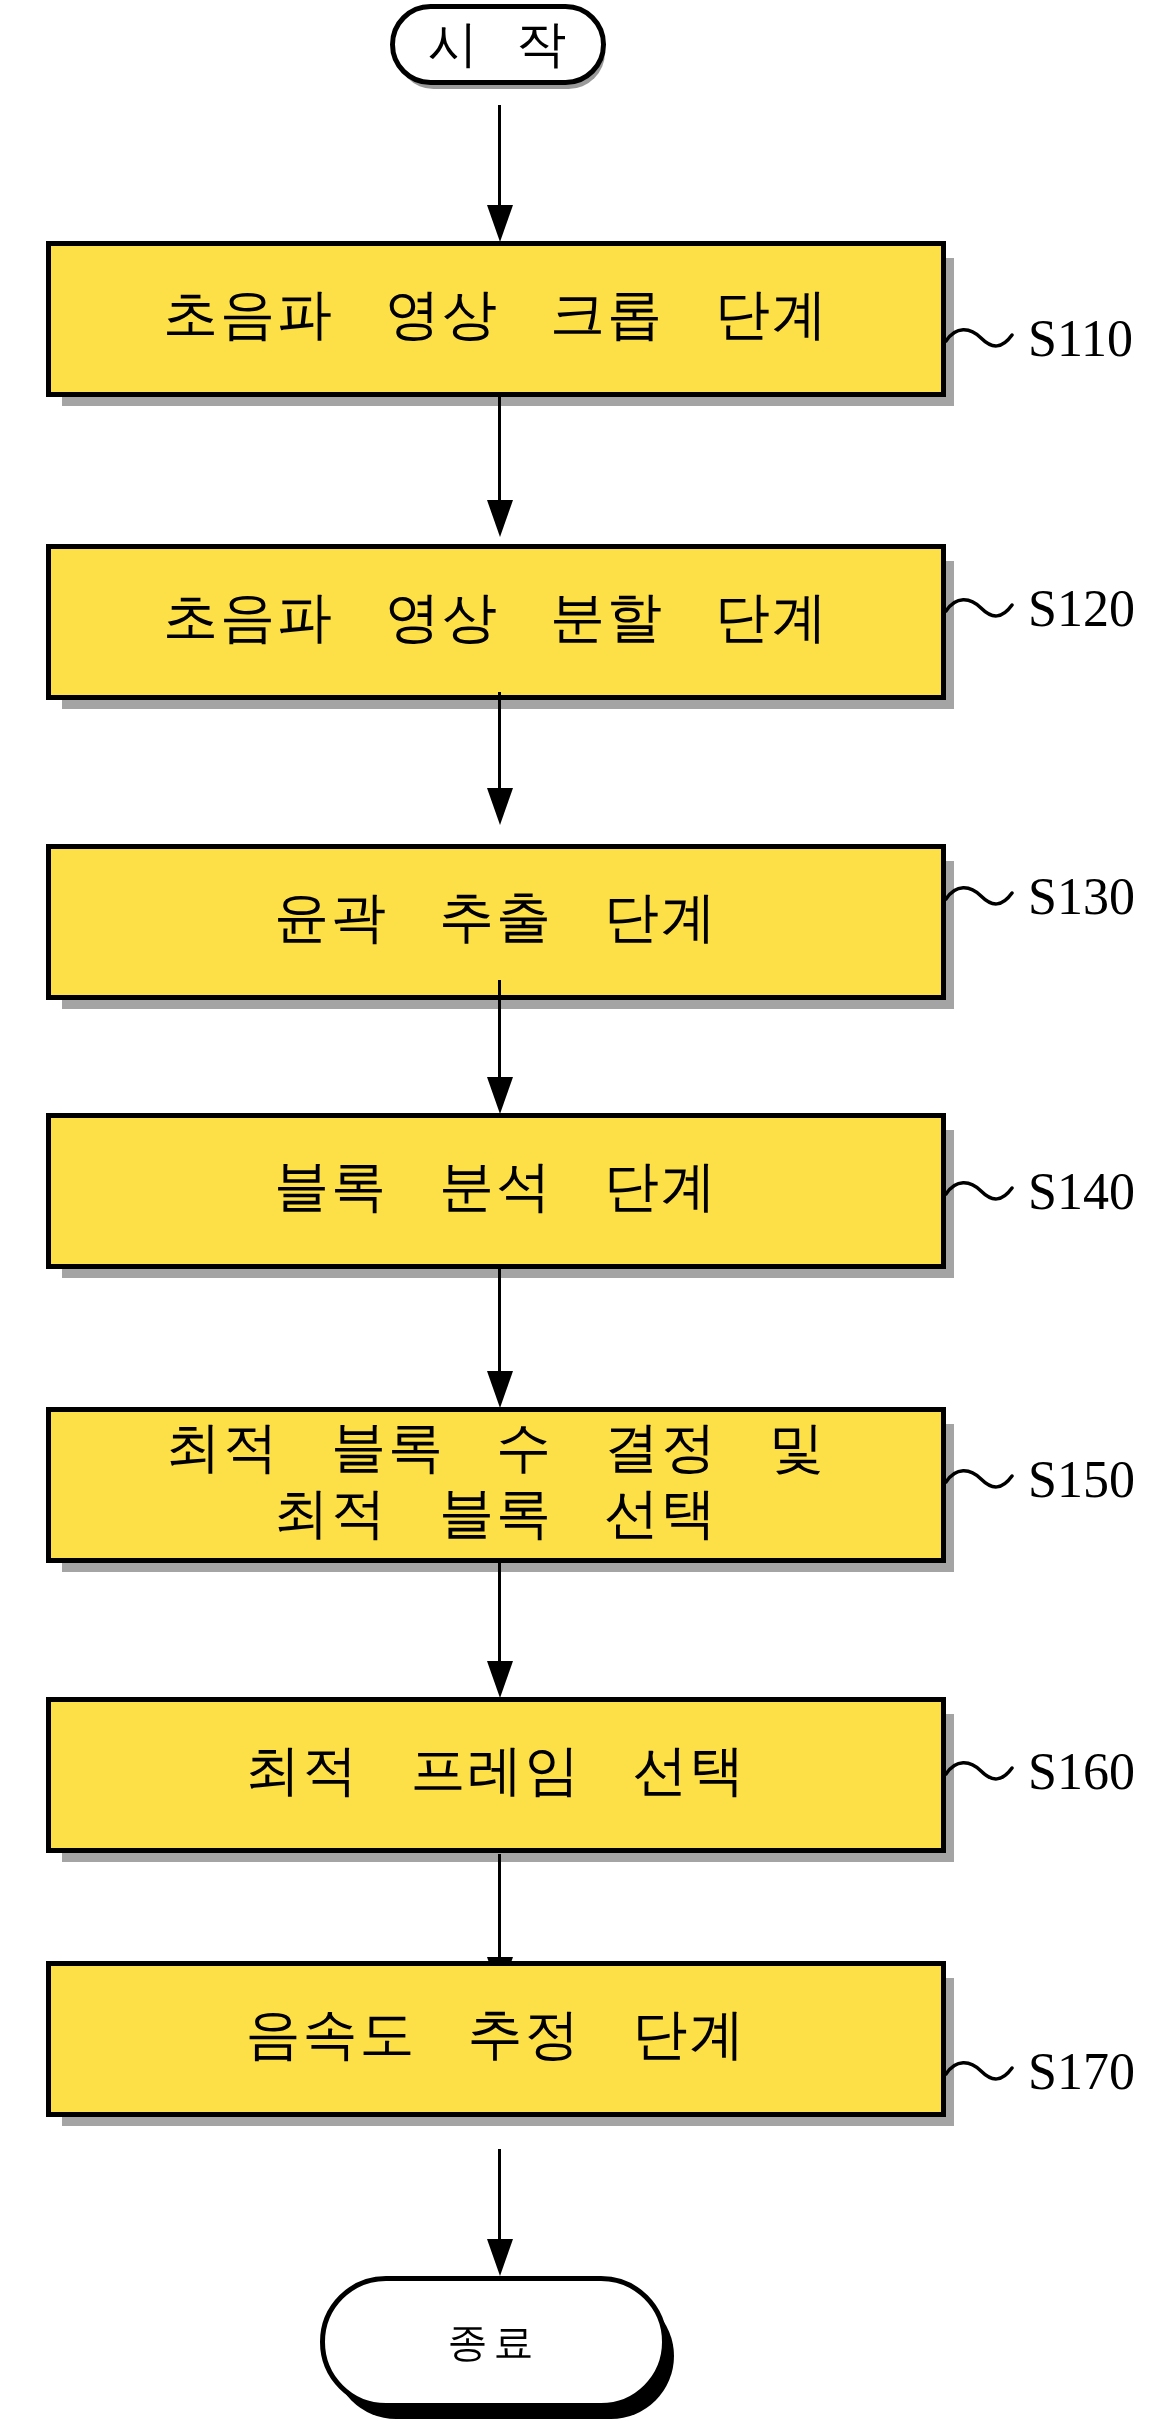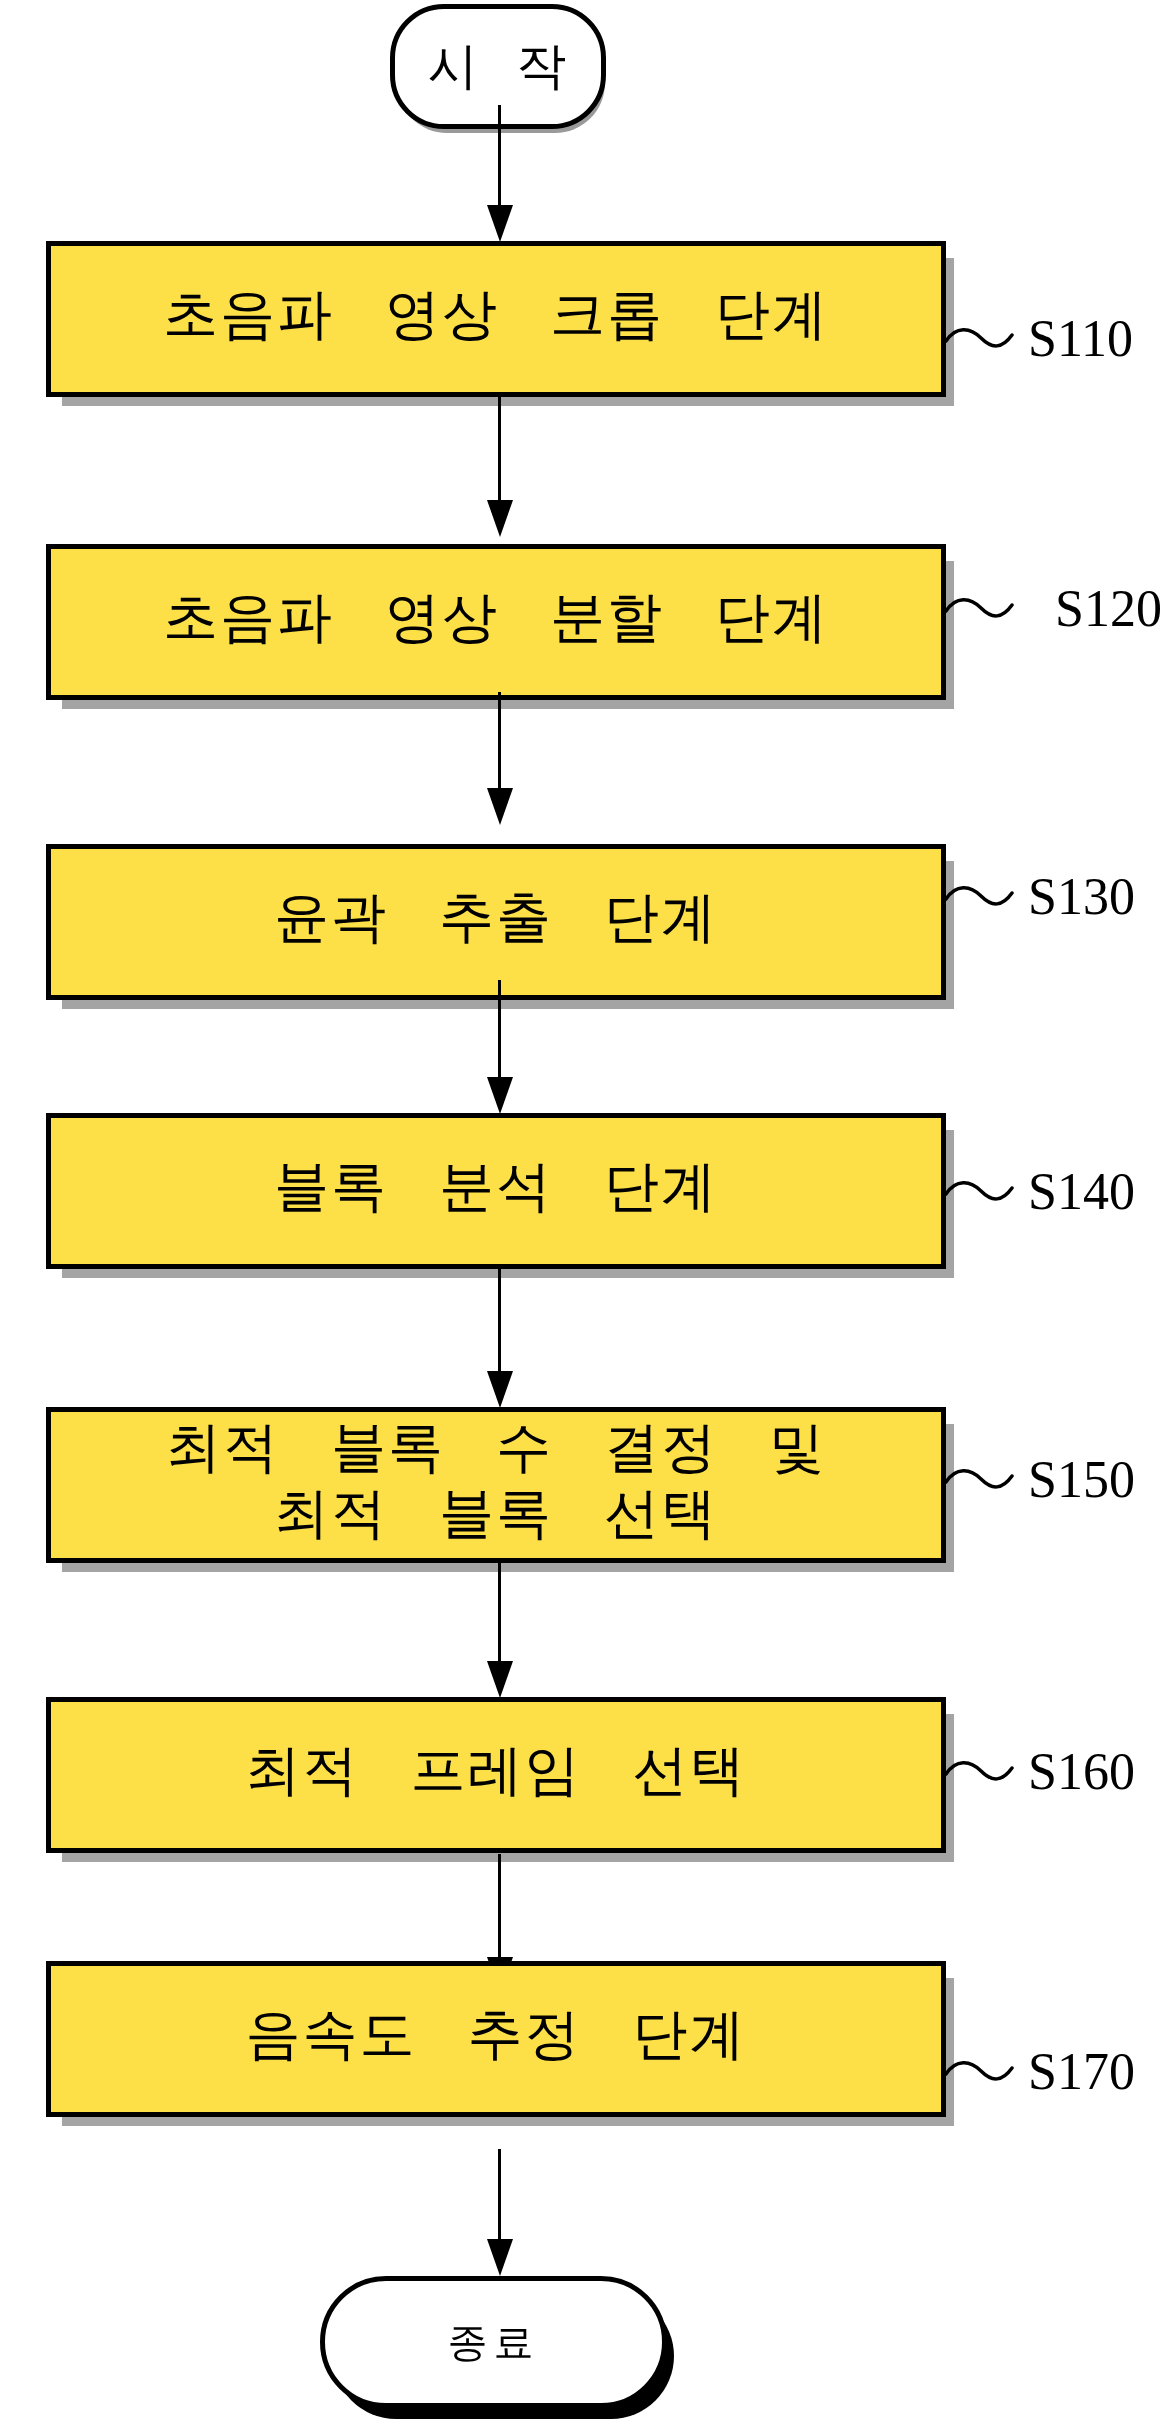--- a/index.html
+++ b/index.html
@@ -8,21 +8,21 @@
     font-family:"Liberation Serif","DejaVu Serif",serif;color:#000;
     overflow:hidden;
   }
   
   .terminal{
     position:absolute;background:#fff;border:5px solid #000;
     display:flex;align-items:center;justify-content:center;
     box-sizing:border-box;
   }
   .terminal.start{
-    left:390px;top:4px;width:216px;height:125px;border-radius:54px;
+    left:390px;top:4px;width:216px;height:81px;border-radius:54px;
     box-shadow:3px 8px 0 -4px #9a9a9a;
     font-size:50px;word-spacing:22px;letter-spacing:2px;
   }
   .terminal.end{
     left:320px;top:2276px;width:347px;height:132px;border-radius:70px;
     box-shadow:10px 14px 0 -3px #000000;
     font-size:40px;letter-spacing:6px;
   }
   
   .proc{
@@ -71,21 +71,21 @@
       </svg>
     <span class="code">S110</span>
   </div>
 
   <div class="vline" style="top:397px;height:105px;"></div>
   <div class="ahead" style="top:500px;"></div>
 
   <div class="proc" style="top:536px;margin-top:8px;">
     <span>초음파 영상 분할 단계</span>
   </div>
-  <div class="stepref" style="top:530px;gap:27px;">
+  <div class="stepref" style="top:530px;">
     <svg class="squig" width="70" height="28" viewBox="0 0 70 28">
         <path d="M2 17 C 12 2, 26 3, 37 14 S 58 25, 68 11" fill="none" stroke="#000" stroke-width="3.5" stroke-linecap="round"></path>
       </svg>
     <span class="code">S120</span>
   </div>
 
   <div class="vline" style="top:692px;height:98px;"></div>
   <div class="ahead" style="top:788px;"></div>
 
   <div class="proc" style="top:824px;margin-top:20px;">

